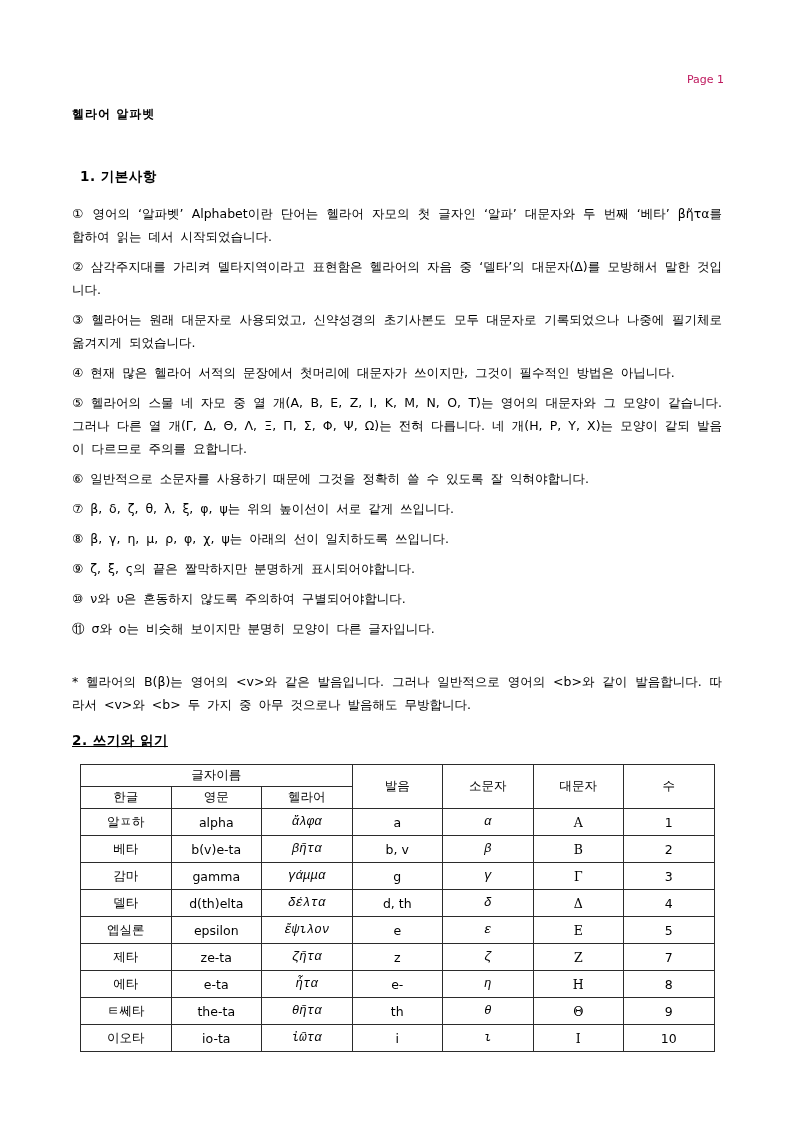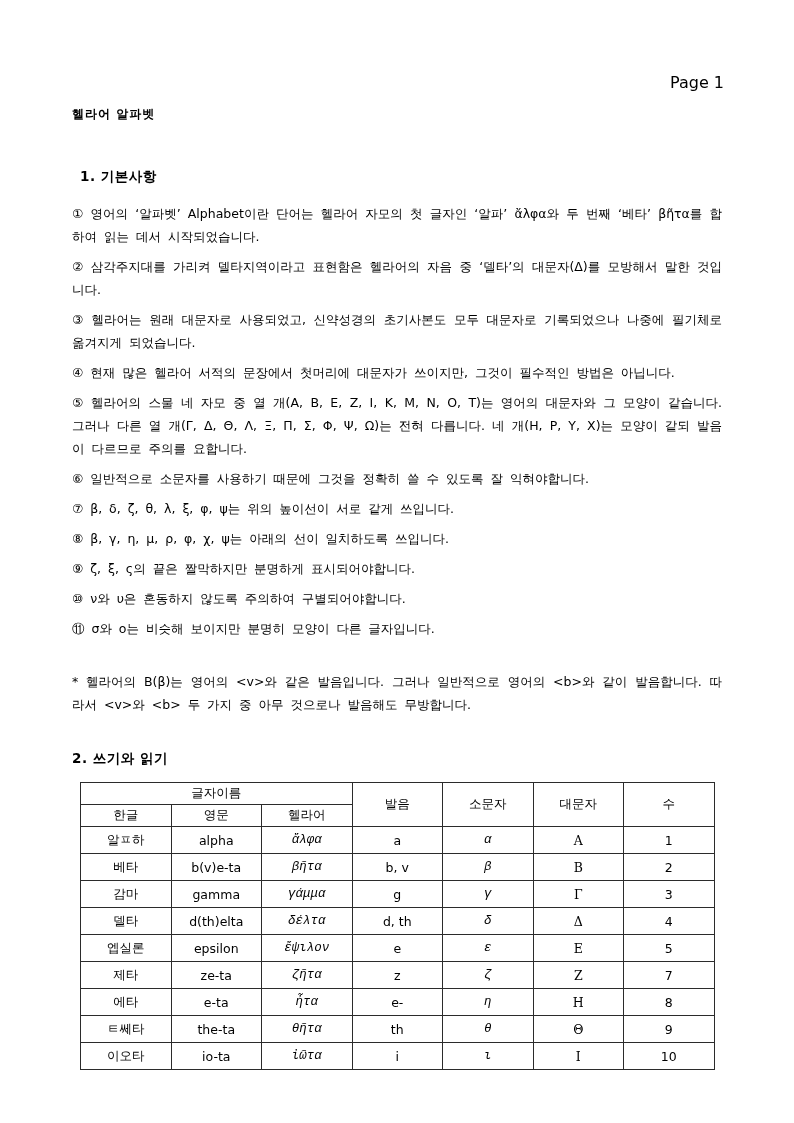--- a/index.html
+++ b/index.html
@@ -11,42 +11,42 @@
     margin: 0 auto;
     background: #ffffff;
     font-family: "DejaVu Sans", "Liberation Sans", sans-serif;
     color: #000000;
     overflow: hidden;
   }
   .page-number {
     position: absolute;
     top: 73px;
     right: 70px;
-    font-size: 16px;
-    color: #000000;
+    font-size: 11px;
+    color: #be185d;
   }
   .content {
     position: absolute;
     left: 72px;
     right: 72px;
     top: 0;
   }
   .doc-title {
     margin-top: 106px;
     font-size: 12px;
     font-weight: bold;
     letter-spacing: 1px;
   }
   .section-heading {
     font-size: 13.5px;
     font-weight: bold;
     letter-spacing: 0.5px;
   }
   .section-heading.first { margin-top: 45px; margin-bottom: 16px; margin-left: 8px; }
-  .section-heading.second { margin-top: 34px; margin-bottom: 14px; }
+  .section-heading.second { margin-top: 16px; margin-bottom: 14px; text-decoration: underline; }
   .body-item {
     font-size: 12.5px;
     line-height: 23px;
     text-align: justify;
     word-spacing: 3px;
     margin-bottom: 7px;
   }
   .note {
     font-size: 12.5px;
     line-height: 23px;
@@ -87,21 +87,21 @@
 <body>
 
 <div class="page">
   <div class="page-number">Page 1</div>
 
   <div class="content">
     <h1 class="doc-title">헬라어 알파벳</h1>
 
     <h2 class="section-heading first">1. 기본사항</h2>
 
-    <p class="body-item">① 영어의 ‘알파벳’ Alphabet이란 단어는 헬라어 자모의 첫 글자인 ‘알파’ ἄλφα와 두 번째 ‘베타’ βῆτα를 합하여 읽는 데서 시작되었습니다.</p>
+    <p class="body-item">① 영어의 ‘알파벳’ Alphabet이란 단어는 헬라어 자모의 첫 글자인 ‘알파’ 대문자와 두 번째 ‘베타’ βῆτα를 합하여 읽는 데서 시작되었습니다.</p>
     <p class="body-item">② 삼각주지대를 가리켜 델타지역이라고 표현함은 헬라어의 자음 중 ‘델타’의 대문자(Δ)를 모방해서 말한 것입니다.</p>
     <p class="body-item">③ 헬라어는 원래 대문자로 사용되었고, 신약성경의 초기사본도 모두 대문자로 기록되었으나 나중에 필기체로 옮겨지게 되었습니다.</p>
     <p class="body-item">④ 현재 많은 헬라어 서적의 문장에서 첫머리에 대문자가 쓰이지만, 그것이 필수적인 방법은 아닙니다.</p>
     <p class="body-item">⑤ 헬라어의 스물 네 자모 중 열 개(Α, Β, Ε, Ζ, Ι, Κ, Μ, Ν, Ο, Τ)는 영어의 대문자와 그 모양이 같습니다. 그러나 다른 열 개(Γ, Δ, Θ, Λ, Ξ, Π, Σ, Φ, Ψ, Ω)는 전혀 다릅니다. 네 개(Η, Ρ, Υ, Χ)는 모양이 같되 발음이 다르므로 주의를 요합니다.</p>
     <p class="body-item">⑥ 일반적으로 소문자를 사용하기 때문에 그것을 정확히 쓸 수 있도록 잘 익혀야합니다.</p>
     <p class="body-item">⑦ β, δ, ζ, θ, λ, ξ, φ, ψ는 위의 높이선이 서로 같게 쓰입니다.</p>
     <p class="body-item">⑧ β, γ, η, μ, ρ, φ, χ, ψ는 아래의 선이 일치하도록 쓰입니다.</p>
     <p class="body-item">⑨ ζ, ξ, ς의 끝은 짤막하지만 분명하게 표시되어야합니다.</p>
     <p class="body-item">⑩ ν와 υ은 혼동하지 않도록 주의하여 구별되어야합니다.</p>
     <p class="body-item">⑪ σ와 ο는 비슷해 보이지만 분명히 모양이 다른 글자입니다.</p>

